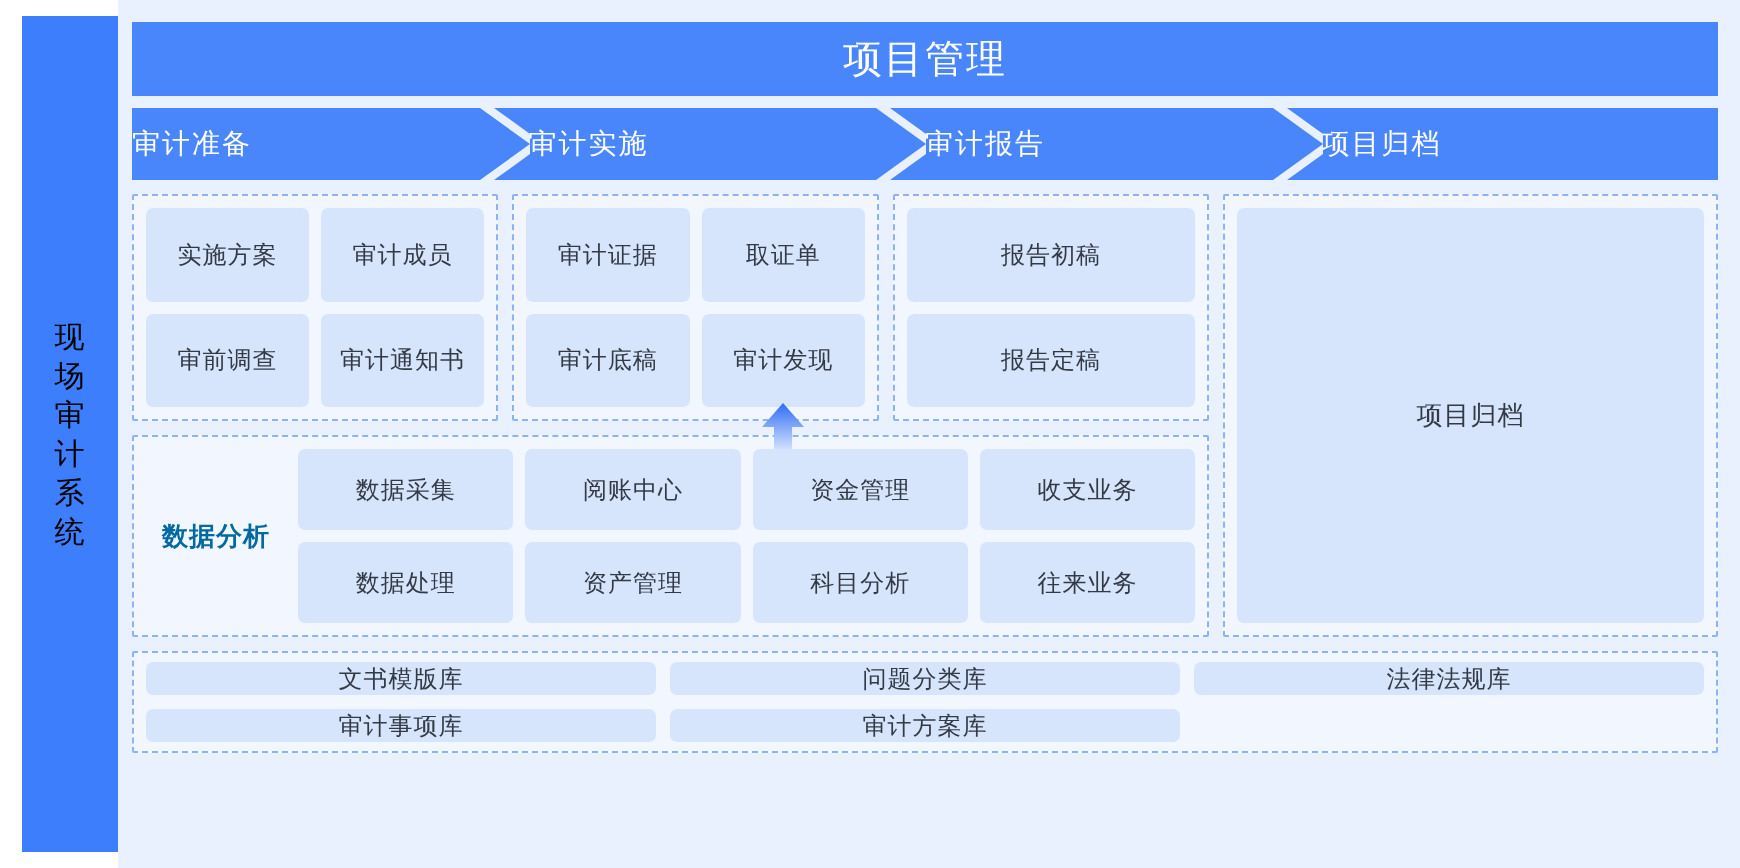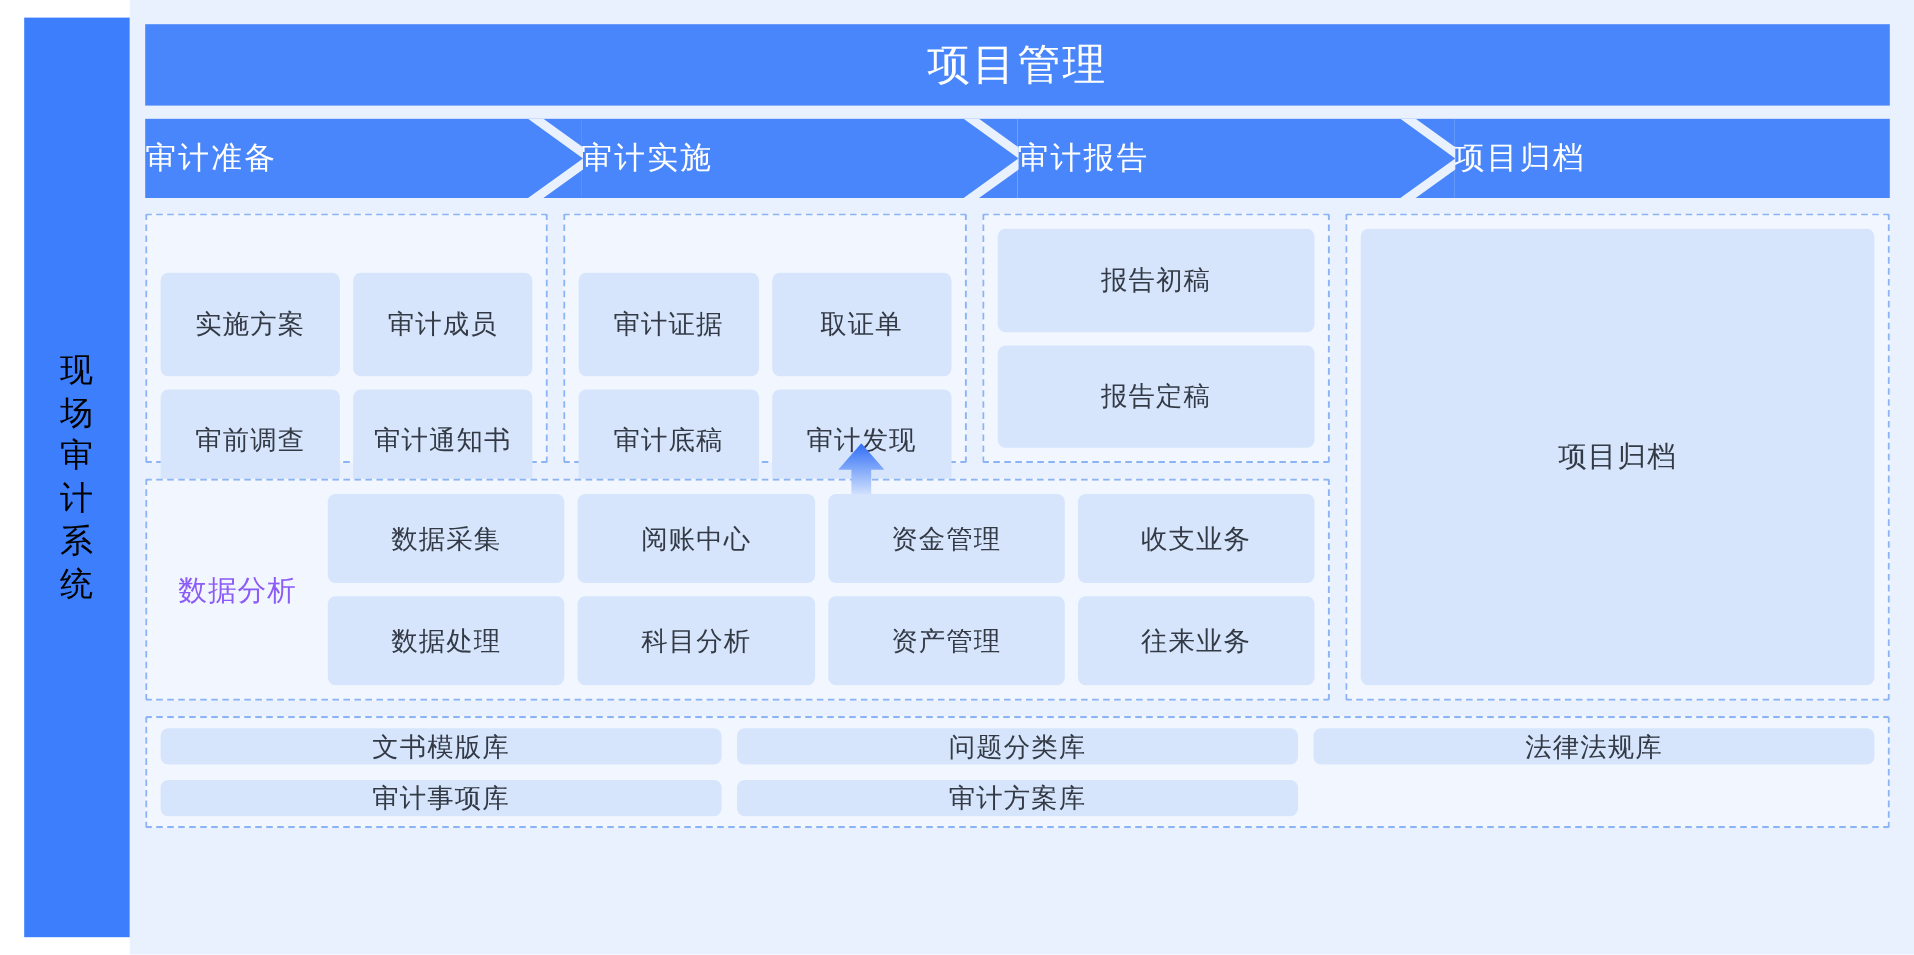--- a/index.html
+++ b/index.html
@@ -132,21 +132,20 @@
   .grp-prep   { width: 366px; }
   .grp-impl   { width: 367px; text-align: right; }
   .grp-report { flex: 1 1 auto; }
 
   .cards-2col {
     display: grid;
     grid-template-columns: 1fr 1fr;
     grid-template-rows: 1fr 1fr;
     gap: 12px;
     height: 100%;
-    margin-top: 40px;
   }
   .cards-1col {
     display: grid;
     grid-template-columns: 1fr;
     grid-template-rows: 1fr 1fr;
     gap: 12px;
     height: 100%;
   }
 
   .card {
@@ -165,23 +164,23 @@
     position: relative;
     height: 202px;
     display: flex;
     align-items: center;
     gap: 12px;
   }
   .analysis-label {
     width: 140px;
     flex: 0 0 140px;
     text-align: center;
-    color: #8b5cf6;
+    color: #0369a1;
     font-size: 26px;
-    font-weight: normal;
+    font-weight: bold;
     letter-spacing: 1px;
   }
   .analysis-grid {
     flex: 1 1 auto;
     display: grid;
     grid-template-columns: repeat(4, 1fr);
     grid-template-rows: 1fr 1fr;
     gap: 12px;
     height: 100%;
   }
@@ -320,22 +319,22 @@
           </svg>
 
           <div class="analysis-label">数据分析</div>
 
           <div class="analysis-grid">
             <div class="card">数据采集</div>
             <div class="card">阅账中心</div>
             <div class="card">资金管理</div>
             <div class="card">收支业务</div>
             <div class="card">数据处理</div>
+            <div class="card">资产管理</div>
             <div class="card">科目分析</div>
-            <div class="card">资产管理</div>
             <div class="card">往来业务</div>
           </div>
         </div>
 
       </div>
 
       <div class="dashbox grp-archive">
         <div class="archive-card">项目归档</div>
       </div>
 

